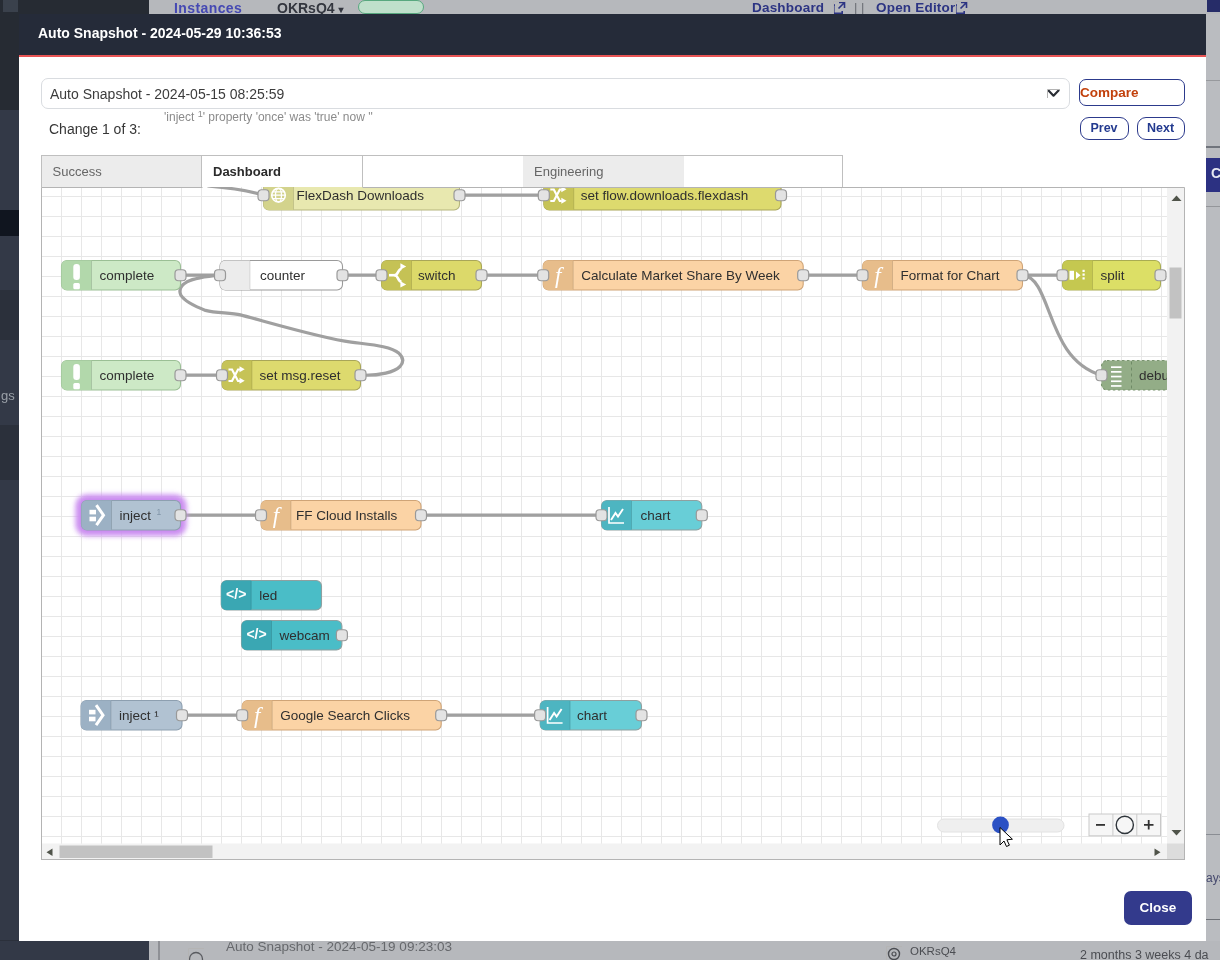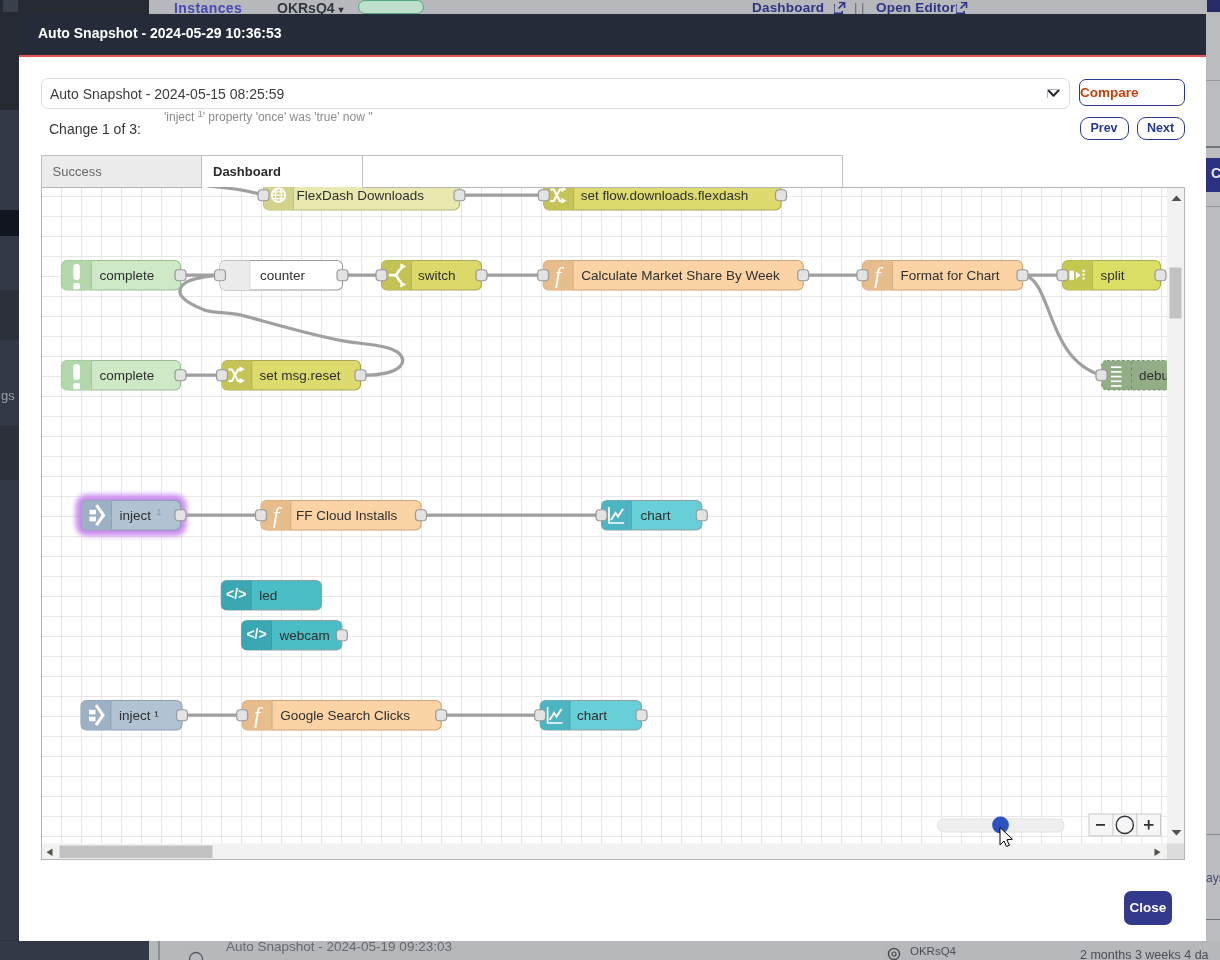--- a/index.html
+++ b/index.html
@@ -80,20 +80,21 @@
 
   <div class="abs" style="left:30px;top:107px;font-size:14px;color:#363636;">Change 1 of 3:</div>
   <div class="abs" style="left:145px;top:95px;font-size:12px;color:#8b8b8b;">'inject <span style="font-size:9px;vertical-align:4px;">1</span>' property 'once' was 'true' now ''</div>
   <div class="abs" style="left:1060.5px;top:103px;width:49px;height:23px;border:1.5px solid #2c3a8c;border-radius:9px;background:#fff;text-align:center;font-size:12.5px;font-weight:bold;color:#233a8f;line-height:20.5px;">Prev</div>
   <div class="abs" style="left:1117.5px;top:103px;width:48px;height:23px;border:1.5px solid #2c3a8c;border-radius:9px;background:#fff;text-align:center;font-size:12.5px;font-weight:bold;color:#233a8f;line-height:20.5px;">Next</div>
 
   <div class="abs" style="left:21.5px;top:141px;width:802.5px;height:32px;border:1px solid #bfbfbf;border-bottom:none;display:flex;">
     <div style="width:160.5px;background:#ececec;border-right:1px solid #bfbfbf;font-size:13px;color:#666;line-height:31px;padding-left:11px;">Success</div>
     <div style="width:160.5px;background:#fff;border-right:1px solid #bfbfbf;font-size:13px;color:#2b2b2b;font-weight:bold;line-height:31px;padding-left:11px;">Dashboard</div>
     <div style="width:160.5px;background:#ececec;border-right:1px solid #bfbfbf;font-size:13px;color:#666;line-height:31px;padding-left:11px;margin-top:34px;">Marketing</div>
+    <div style="width:160.5px;background:#ececec;font-size:13px;color:#666;line-height:31px;padding-left:11px;">Engineering</div>
   </div>
 
   <div id="canvas" class="abs" style="left:21.5px;top:172.5px;width:1144px;height:673px;background:#fff;">
       <svg width="1144" height="673" viewBox="0 0 1144 673" style="position:absolute;left:0;top:0">
 <defs>
           <filter id="gb" x="-30%" y="-60%" width="160%" height="220%">
             <feGaussianBlur stdDeviation="2.4"></feGaussianBlur>
           </filter>
           <pattern id="gr" patternUnits="userSpaceOnUse" x="0" y="0" width="20" height="20">
             <path d="M0 9.5H20M0.5 0V20" stroke="#e7e7e7" stroke-width="1" fill="none"></path>
@@ -326,14 +327,14 @@
 <line x1="1071.9" y1="627" x2="1071.9" y2="648.8" stroke="#c9c9c9"></line>
 <line x1="1095.8" y1="627" x2="1095.8" y2="648.8" stroke="#c9c9c9"></line>
 <path d="M1055 637.9 h9" stroke="#333" stroke-width="1.8"></path>
 <circle cx="1083.8" cy="637.9" r="8.6" fill="none" stroke="#2f353b" stroke-width="1.4"></circle>
 <path d="M1103 637.9 h9.5 M1107.7 633.1 v9.5" stroke="#333" stroke-width="1.8"></path>
 </g>
 <path d="M0.5,673 V0.5 H161.5 M321.5,0.5 H1143.5 V673 M0,672.5 H1144" stroke="#b4b4b4" stroke-width="1" fill="none"></path>
       </svg>
     </div>
 
-  <div class="abs" style="left:1105px;top:877px;width:48px;height:34px;background:#333a8c;border-radius:7px;text-align:center;line-height:34px;font-size:13.5px;font-weight:bold;color:#fff;">Close</div>
+  <div class="abs" style="left:1105px;top:877px;width:68px;height:34px;background:#333a8c;border-radius:7px;text-align:center;line-height:34px;font-size:13.5px;font-weight:bold;color:#fff;">Close</div>
 </div>
 
 </body></html>

